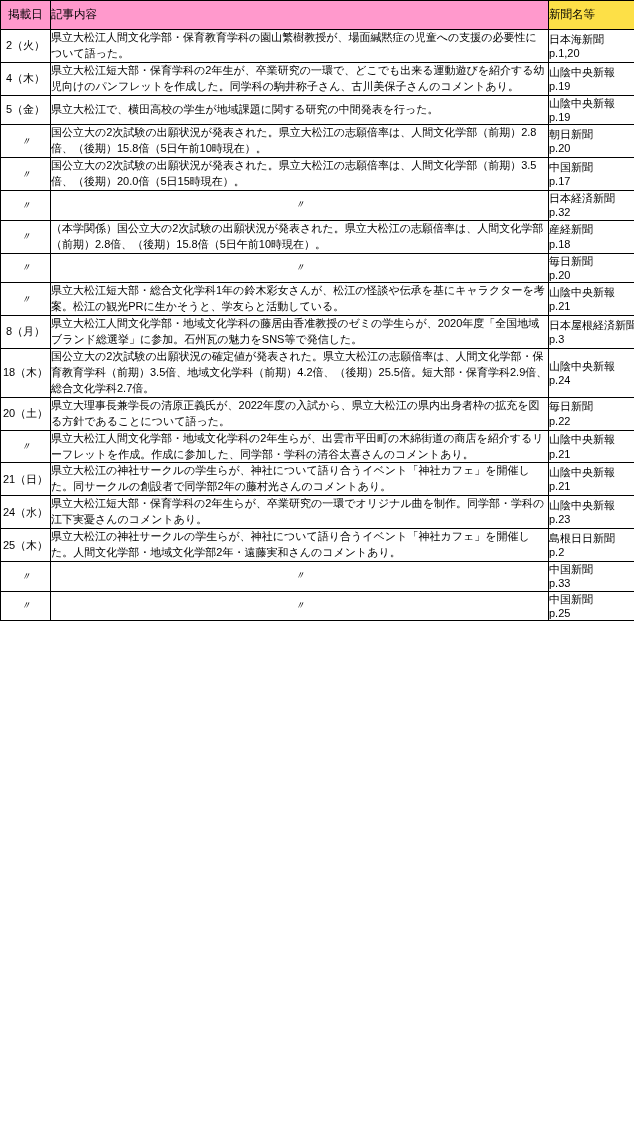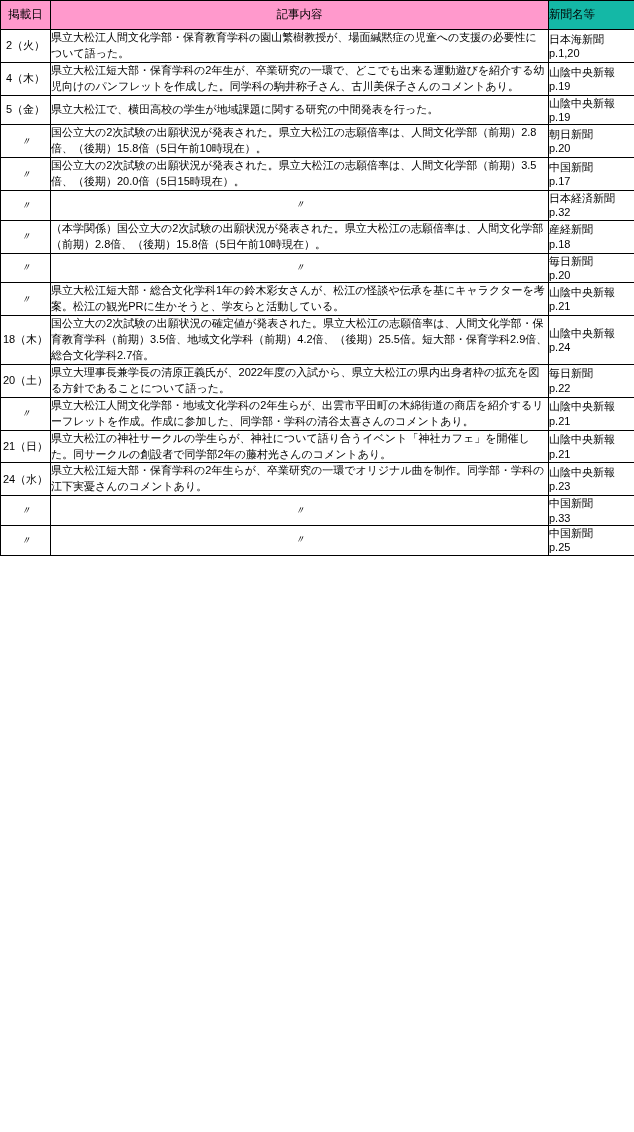--- a/index.html
+++ b/index.html
@@ -34,21 +34,21 @@
     border: 1px solid #000000;
   }
 
   thead th {
     background: #ff99cc;
     color: #000000;
     font-weight: normal;
     font-size: 11.5px;
     line-height: 1.2;
     height: 28px;
-    text-align: center;
+    text-align: left;
   }
   thead th.head-date { text-align: center; }
   thead th.head-source { text-align: left; padding-left: 3px; }
 
   td.cell-date {
     text-align: center;
     font-size: 11px;
     line-height: 1.2;
     color: #000000;
     white-space: nowrap;
@@ -89,21 +89,21 @@
 <table id="article-table">
   <colgroup>
     <col class="col-date">
     <col class="col-body">
     <col class="col-source">
   </colgroup>
   <thead>
     <tr>
       <th class="head-date" style="background: rgb(255, 153, 204);">掲載日</th>
       <th class="head-body" style="background: rgb(255, 153, 204);">記事内容</th>
-      <th class="head-source" style="background: #14b8a6;">新聞名等</th>
+      <th class="head-source" style="background: #fde047;">新聞名等</th>
     </tr>
   </thead>
   <tbody id="table-body">
       <tr>
         <td class="cell-date">2（火）</td>
         <td class="cell-body">県立大松江人間文化学部・保育教育学科の園山繁樹教授が、場面緘黙症の児童への支援の必要性について語った。</td>
         <td class="cell-source">
           <span class="src-name">日本海新聞</span>
           <span class="src-page">p.1,20</span>
         </td>
@@ -166,20 +166,28 @@
       </tr>
       <tr>
         <td class="cell-date is-ditto"><span class="ditto">〃</span></td>
         <td class="cell-body">県立大松江短大部・総合文化学科1年の鈴木彩女さんが、松江の怪談や伝承を基にキャラクターを考案。松江の観光PRに生かそうと、学友らと活動している。</td>
         <td class="cell-source">
           <span class="src-name">山陰中央新報</span>
           <span class="src-page">p.21</span>
         </td>
       </tr>
       <tr>
+        <td class="cell-date">8（月）</td>
+        <td class="cell-body">県立大松江人間文化学部・地域文化学科の藤居由香准教授のゼミの学生らが、2020年度「全国地域ブランド総選挙」に参加。石州瓦の魅力をSNS等で発信した。</td>
+        <td class="cell-source">
+          <span class="src-name">日本屋根経済新聞</span>
+          <span class="src-page">p.3</span>
+        </td>
+      </tr>
+      <tr>
         <td class="cell-date">18（木）</td>
         <td class="cell-body">国公立大の2次試験の出願状況の確定値が発表された。県立大松江の志願倍率は、人間文化学部・保育教育学科（前期）3.5倍、地域文化学科（前期）4.2倍、（後期）25.5倍。短大部・保育学科2.9倍、総合文化学科2.7倍。</td>
         <td class="cell-source">
           <span class="src-name">山陰中央新報</span>
           <span class="src-page">p.24</span>
         </td>
       </tr>
       <tr>
         <td class="cell-date">20（土）</td>
         <td class="cell-body">県立大理事長兼学長の清原正義氏が、2022年度の入試から、県立大松江の県内出身者枠の拡充を図る方針であることについて語った。</td>
@@ -206,20 +214,28 @@
       </tr>
       <tr>
         <td class="cell-date">24（水）</td>
         <td class="cell-body">県立大松江短大部・保育学科の2年生らが、卒業研究の一環でオリジナル曲を制作。同学部・学科の江下実憂さんのコメントあり。</td>
         <td class="cell-source">
           <span class="src-name">山陰中央新報</span>
           <span class="src-page">p.23</span>
         </td>
       </tr>
       <tr>
+        <td class="cell-date">25（木）</td>
+        <td class="cell-body">県立大松江の神社サークルの学生らが、神社について語り合うイベント「神社カフェ」を開催した。人間文化学部・地域文化学部2年・遠藤実和さんのコメントあり。</td>
+        <td class="cell-source">
+          <span class="src-name">島根日日新聞</span>
+          <span class="src-page">p.2</span>
+        </td>
+      </tr>
+      <tr>
         <td class="cell-date is-ditto"><span class="ditto">〃</span></td>
         <td class="cell-body is-ditto"><span class="ditto">〃</span></td>
         <td class="cell-source">
           <span class="src-name">中国新聞</span>
           <span class="src-page">p.33</span>
         </td>
       </tr>
       <tr>
         <td class="cell-date is-ditto"><span class="ditto">〃</span></td>
         <td class="cell-body is-ditto"><span class="ditto">〃</span></td>

